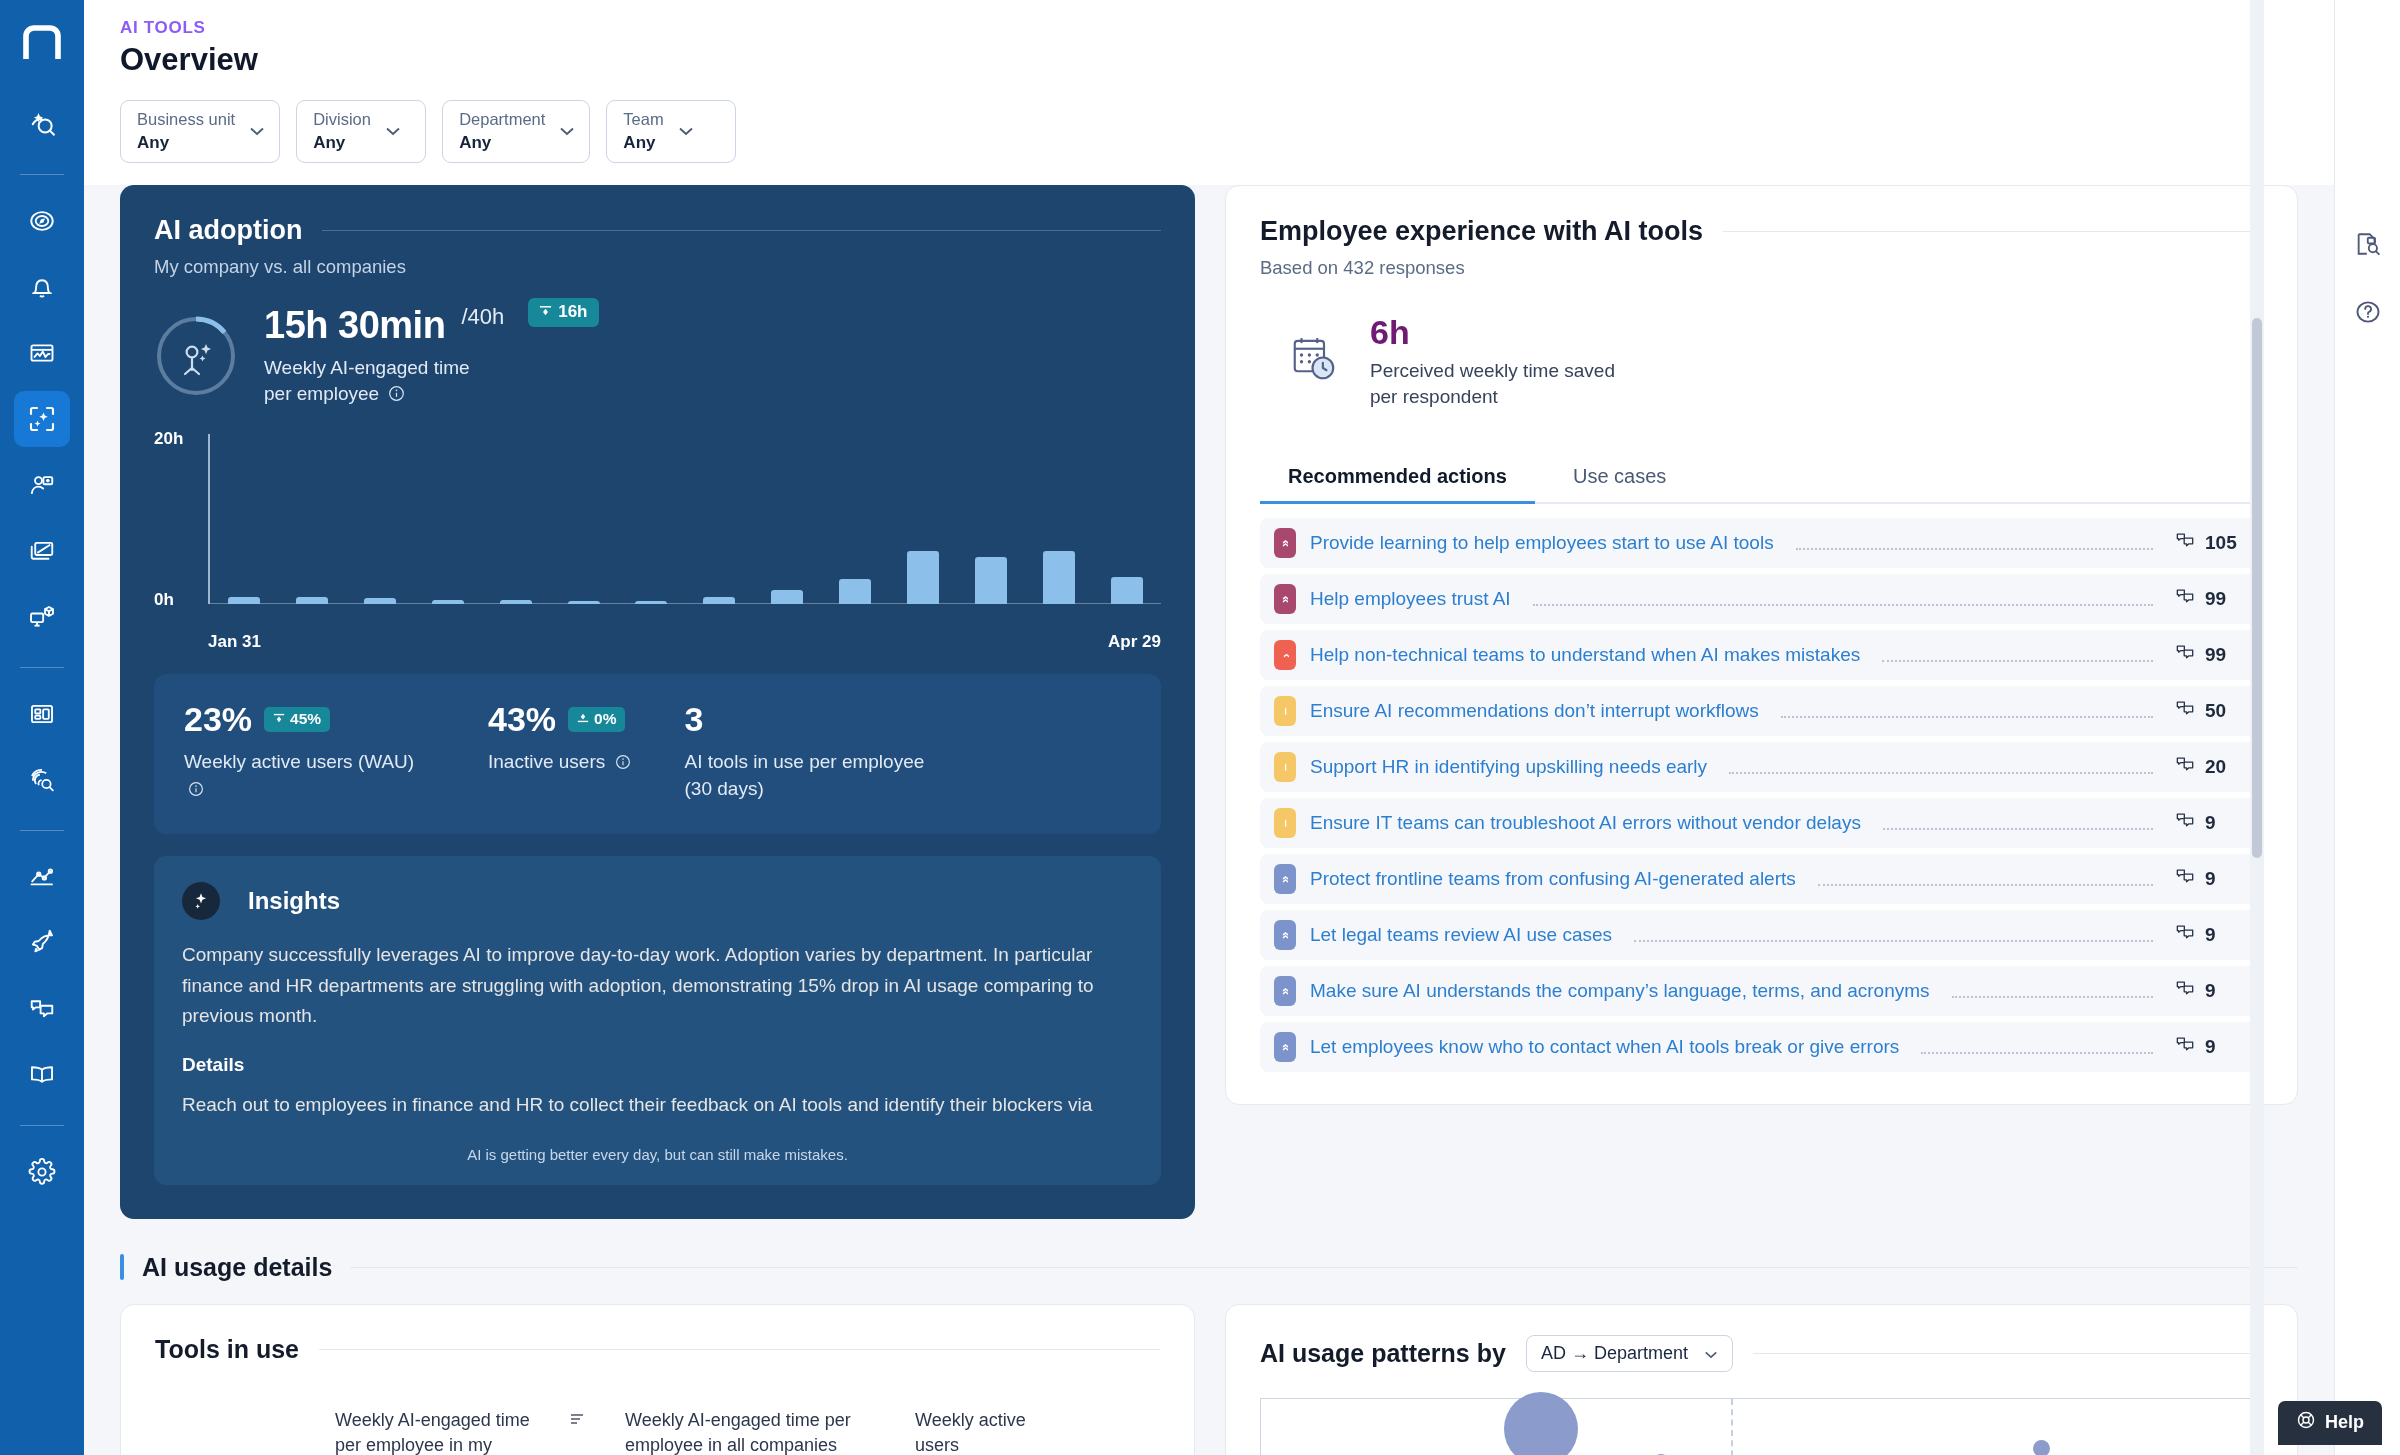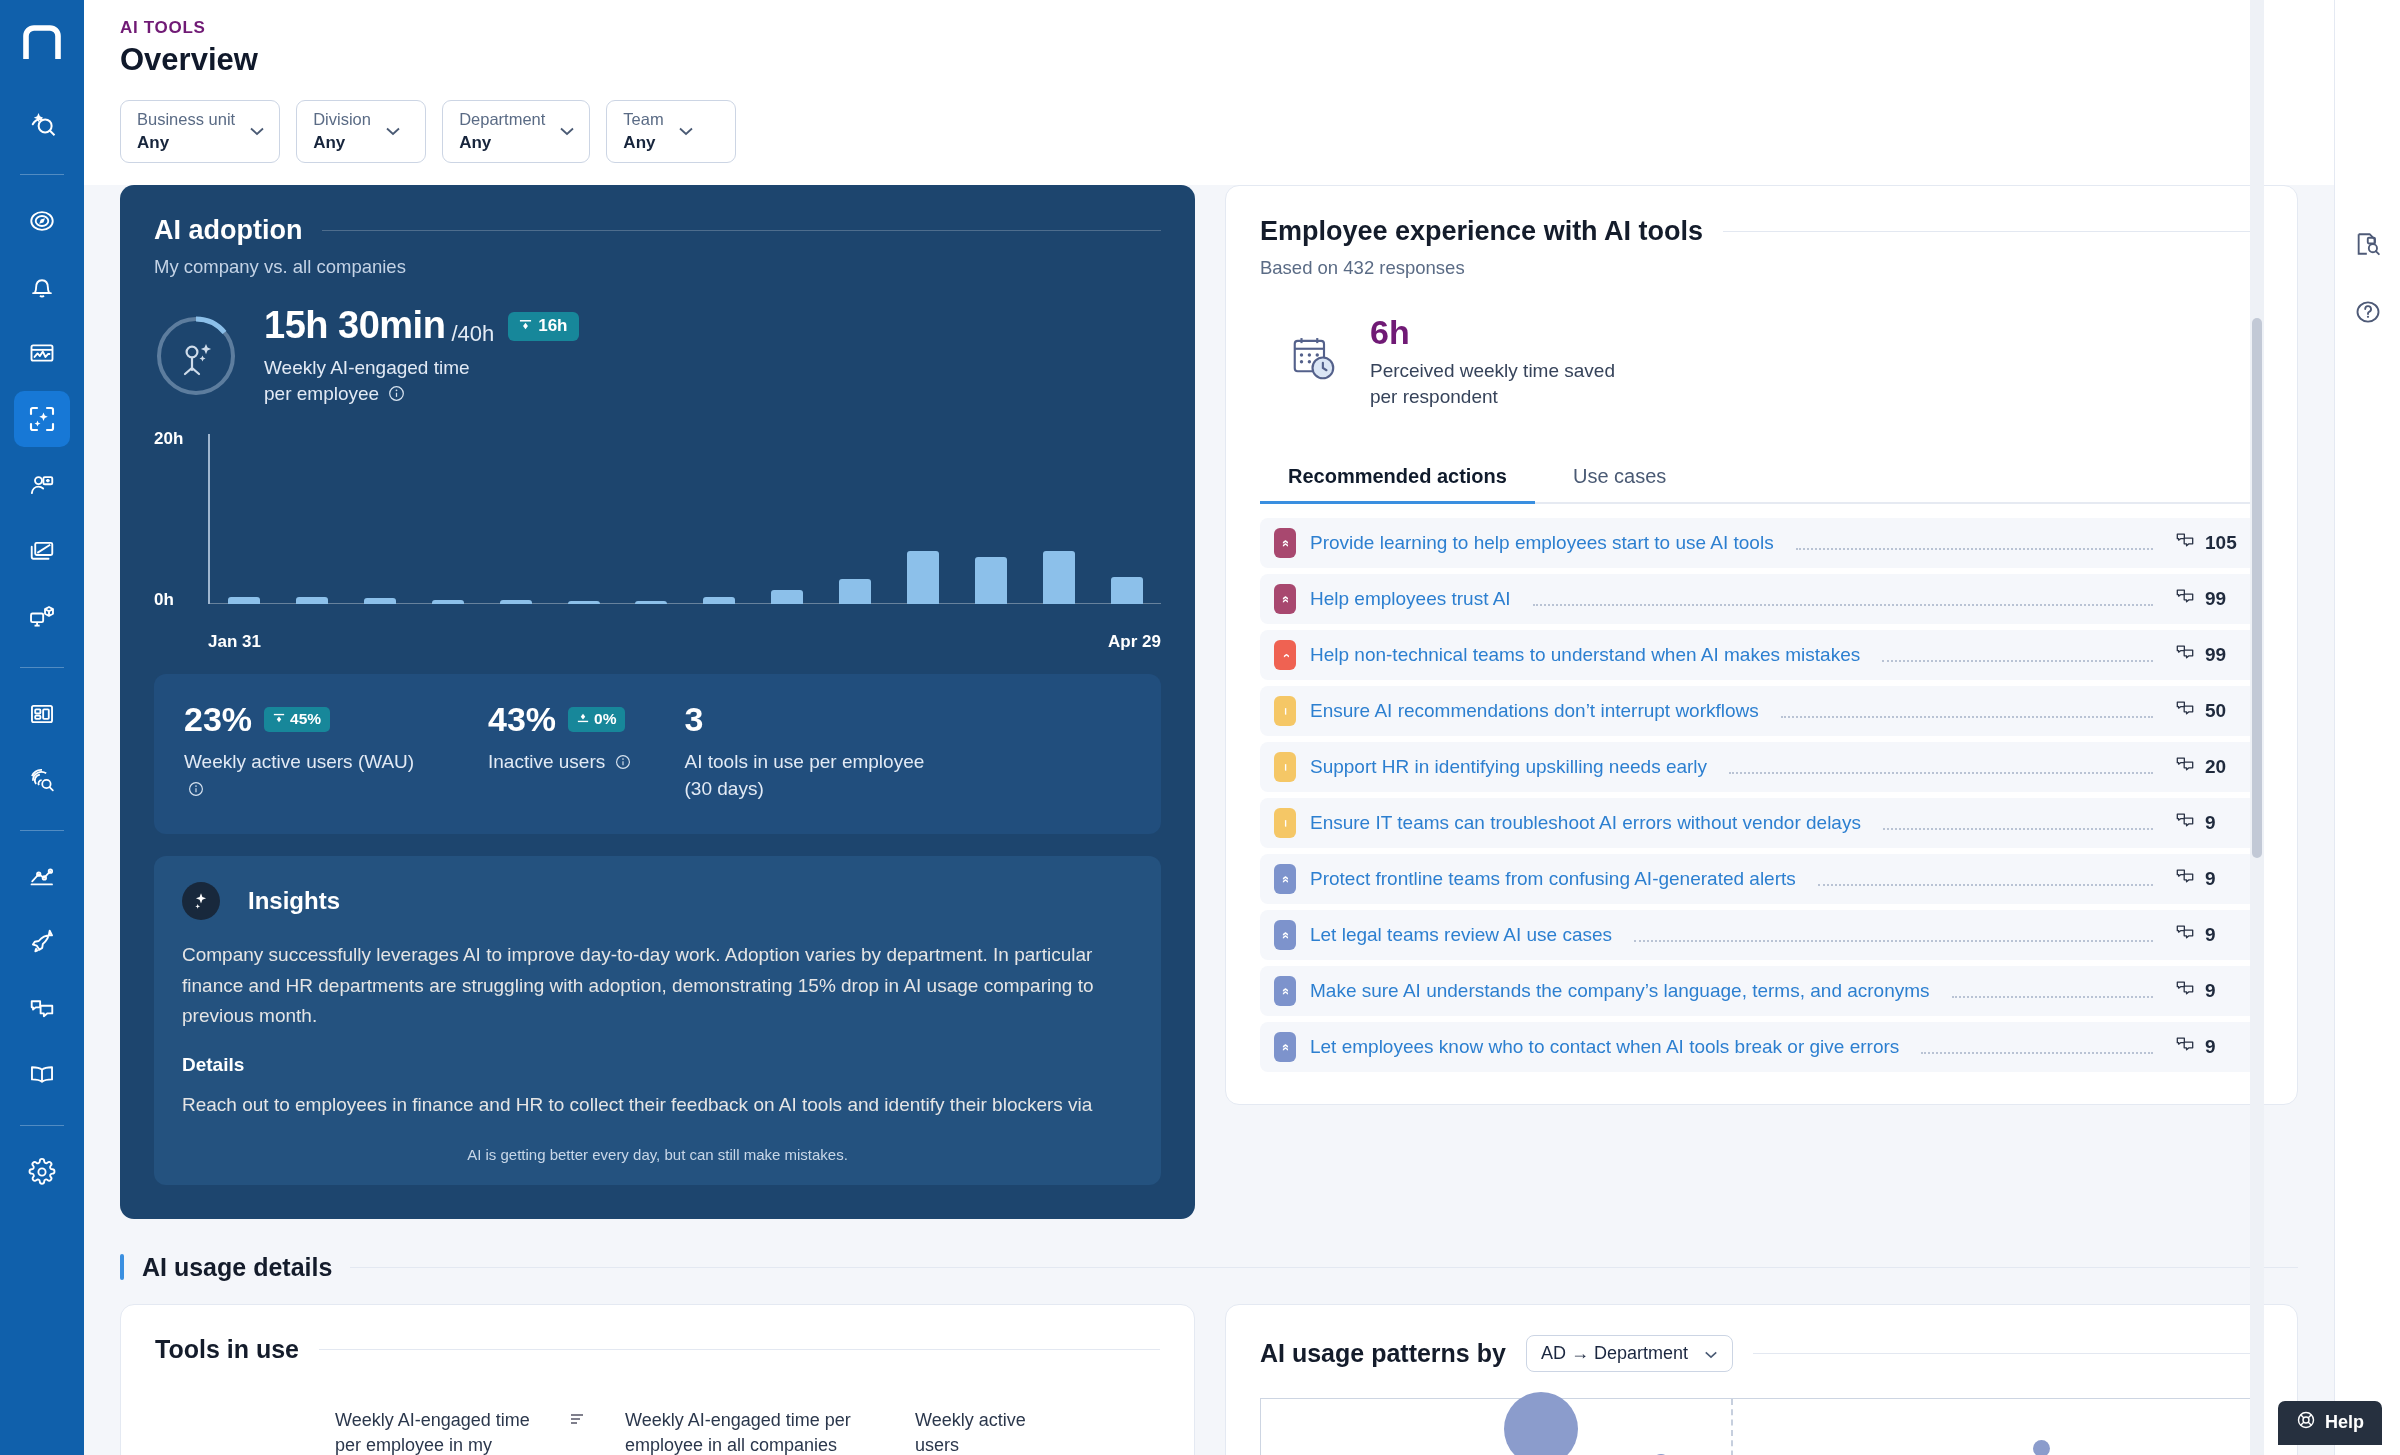--- a/index.html
+++ b/index.html
@@ -31,21 +31,21 @@
   .rail-sep { width: 44px; height: 1px; background: rgba(255,255,255,.28); margin: 12px 0 18px; }
   .rail svg { display:block; }
 
   
   .main {
     flex: 1; height: 1455px; position: relative;
     background: #f4f6fa; overflow: hidden;
   }
   .header { padding: 18px 0 0 36px; background: #fff; }
   .eyebrow {
-    font-size: 17px; letter-spacing: .7px; color: #701a75; font-weight: 600;
+    font-size: 17px; letter-spacing: .7px; color: #8b5cf6; font-weight: 600;
     text-transform: uppercase;
   }
   .page-title { font-size: 31px; font-weight: 700; color: #10192b; margin-top: 4px; }
 
   .filters { display: flex; gap: 16px; padding: 22px 0 22px 36px; background:#fff; }
   .filter {
     border: 1px solid #ccd5e4; border-radius: 9px; background: #fff;
     padding: 8px 14px 9px 16px; min-width: 130px;
     display: flex; align-items: center; gap: 14px; cursor: pointer;
   }
@@ -63,21 +63,21 @@
   }
   .card-head { display: flex; align-items: center; gap: 20px; }
   .card-title { font-size: 27px; font-weight: 700; white-space: nowrap; }
   .card-title.light { color:#fff; }
   .rule { flex: 1; height: 1px; background: rgba(255,255,255,.22); }
   .rule.dark { background: #e3e8f1; }
   .card-sub { font-size: 18.5px; color: #c4d3e6; margin-top: 10px; }
 
   .hero { display: flex; align-items: center; gap: 26px; margin-top: 26px; }
   .ring { width: 84px; height: 84px; position: relative; flex:none; }
-  .hero-main { display: flex; align-items: flex-end; gap: 14px; flex-wrap: wrap;}
+  .hero-main { display: flex; align-items: flex-start; gap: 24px; flex-wrap: wrap;}
   .hero-val { font-size: 38px; font-weight: 700; letter-spacing: -.5px; }
   .hero-den { font-size: 22px; font-weight: 400; color: #e4ecf6; margin-left:-8px;}
   .pill {
     background: #17879a; color: #fff; font-size: 17px; font-weight: 700;
     padding: 4px 11px 5px; border-radius: 6px; display: inline-flex; align-items:center; gap:6px;
     position: relative; top: -6px;
   }
   .hero-cap { font-size: 19px; color: #e2eaf5; margin-top: 8px; line-height: 1.35; }
   .ico-i { display:inline-block; vertical-align:-2px; margin-left:4px; }
 

